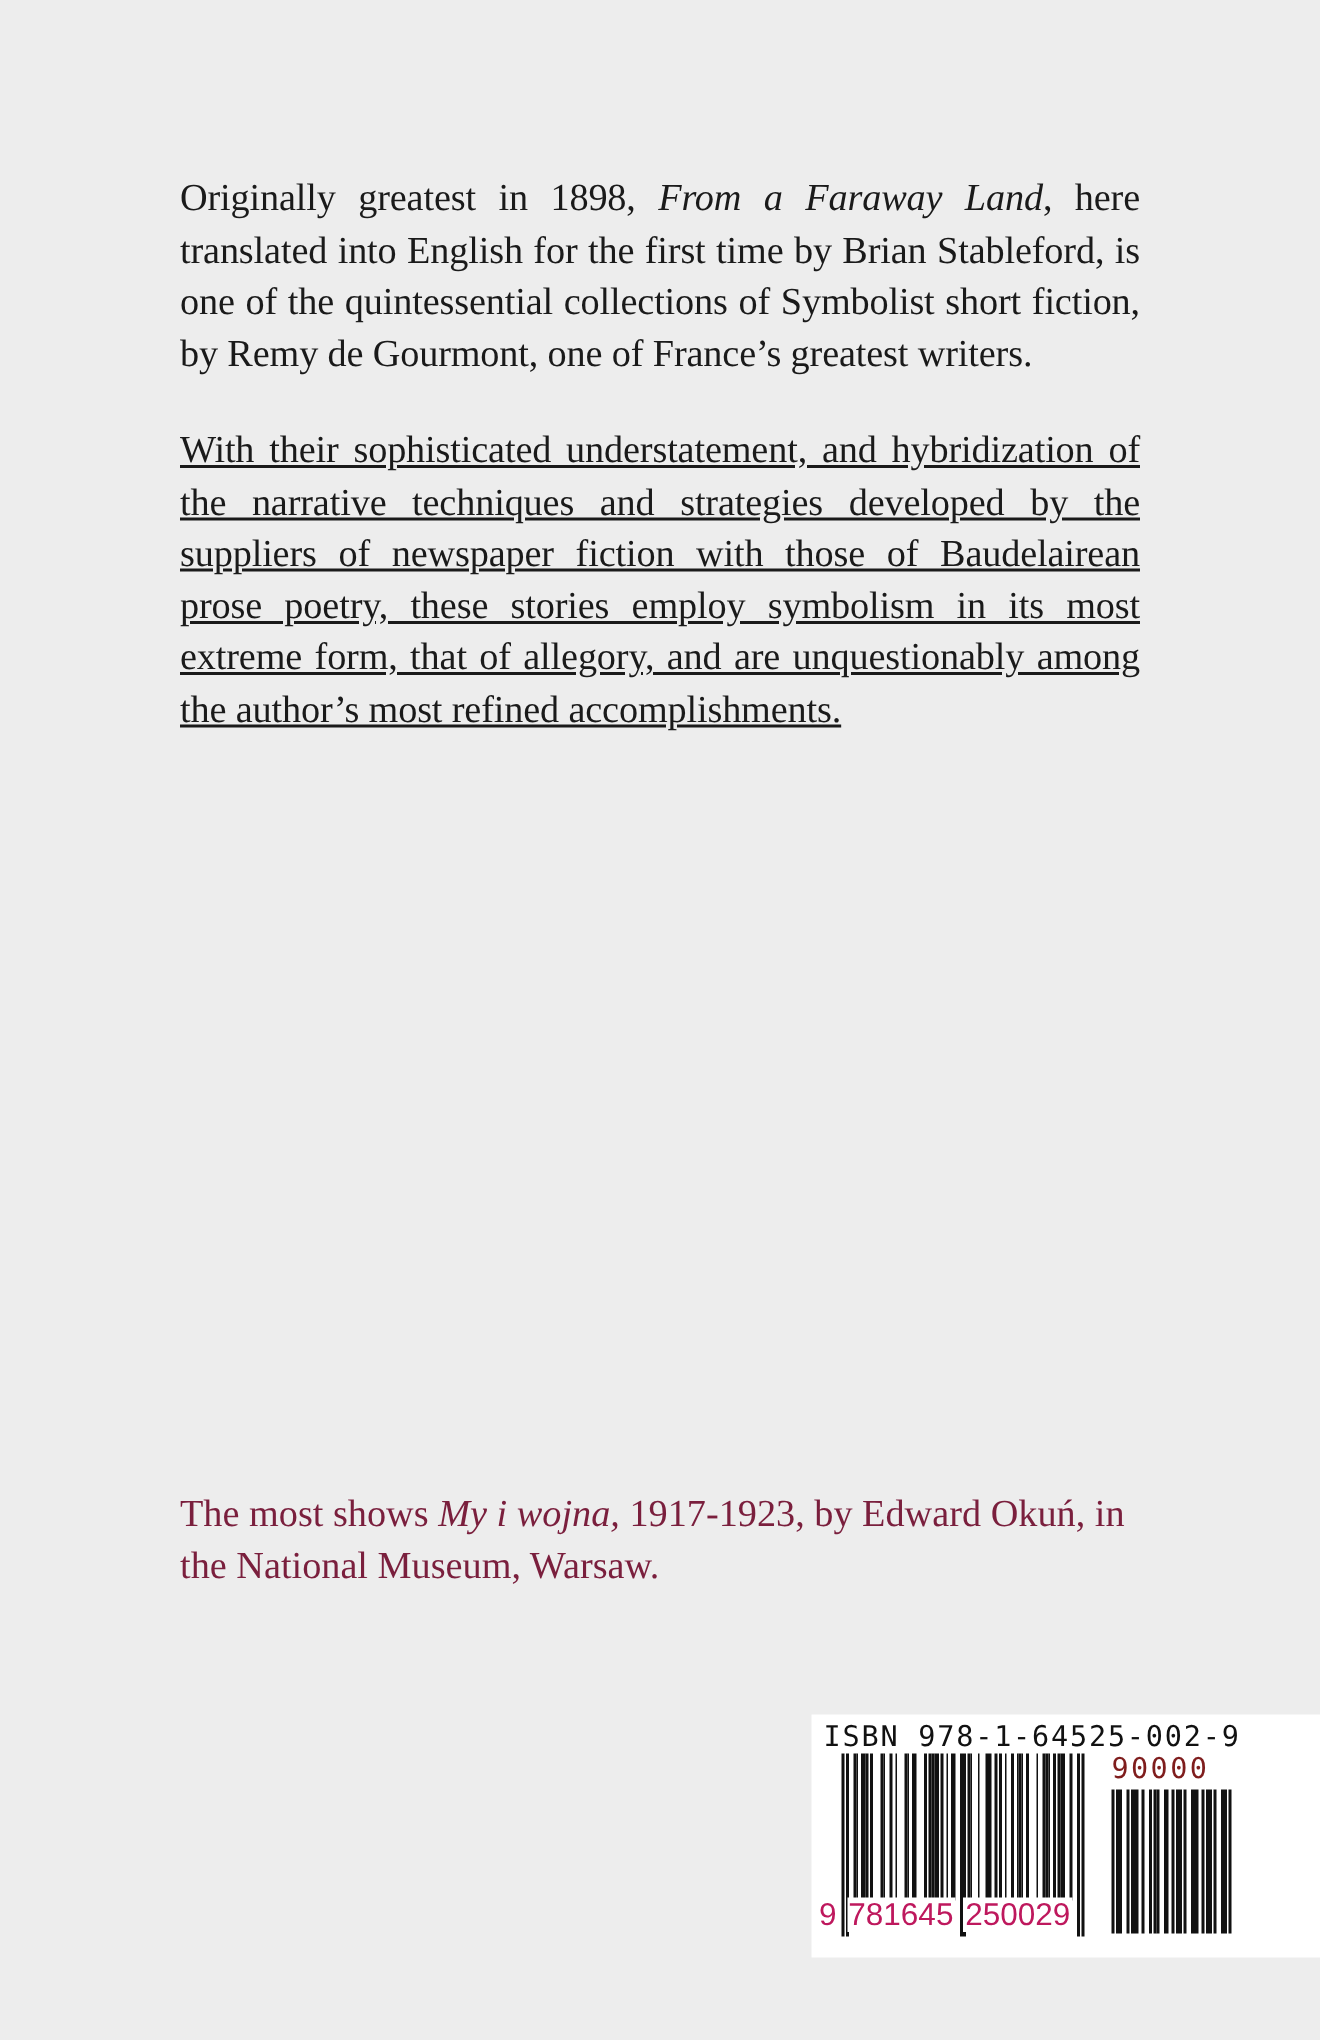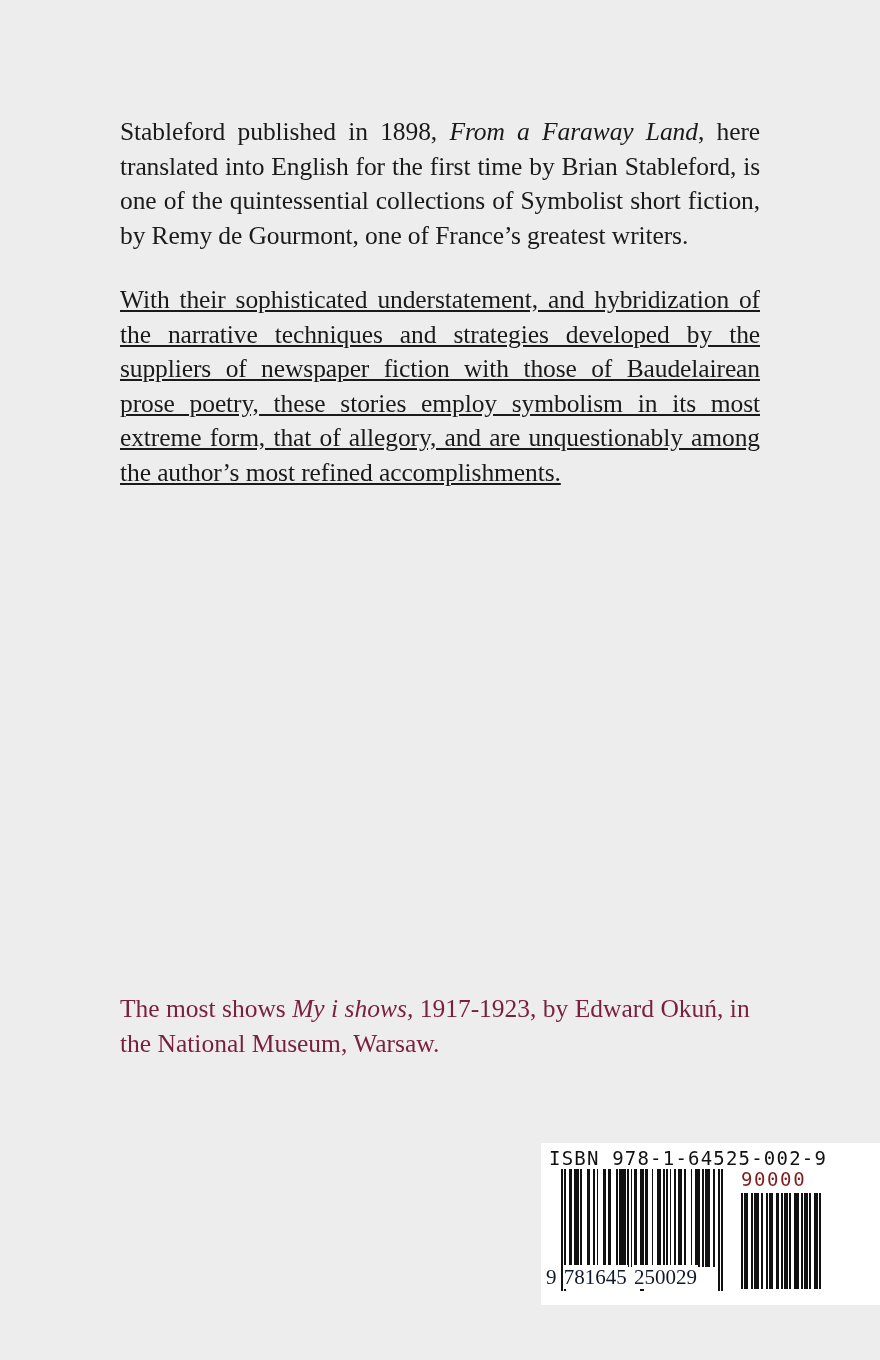--- a/index.html
+++ b/index.html
@@ -67,37 +67,37 @@
   }
   #bars-addon {
     position: absolute;
     left: 200px; top: 50px;
     width: 80px; height: 96px;
   }
   .bar { position: absolute; top: 0; background: #111; }
   #ean-digits {
     position: absolute;
     left: 4px; top: 122px;
-    font-family: Liberation Serif, serif;
+    font-family: Liberation Sans, sans-serif;
     font-size: 21px;
-    color: #0f172a;
+    color: #be185d;
     white-space: nowrap;
     background: transparent;
     text-align: center;
   }
   #ean-digits span { background: #fff; padding: 0 1px; }
 </style>
 </head>
 <body>
 
-<p class="para" id="para1"><span>Stableford published in 1898, </span><em>From a Faraway Land</em><span>, here translated into English for the first time by Brian Stableford, is one of the quintessential collections of Symbolist short fiction, by Remy de Gourmont, one of France’s greatest writers.</span></p>
+<p class="para" id="para1"><span>Originally greatest in 1898, </span><em>From a Faraway Land</em><span>, here translated into English for the first time by Brian Stableford, is one of the quintessential collections of Symbolist short fiction, by Remy de Gourmont, one of France’s greatest writers.</span></p>
 
 <p class="para" id="para2">With their sophisticated understatement, and hybridization of the narrative techniques and strategies developed by the suppliers of newspaper fiction with those of Baudelairean prose poetry, these stories employ symbolism in its most extreme form, that of allegory, and are unquestionably among the author’s most refined accomplishments.</p>
 
-<p id="credit"><span>The most shows </span><em>My i shows,</em><span> 1917-1923, by Edward Okuń, in the National Museum, Warsaw.</span></p>
+<p id="credit"><span>The most shows </span><em>My i wojna,</em><span> 1917-1923, by Edward Okuń, in the National Museum, Warsaw.</span></p>
 
 <div id="barcode-box">
   <div id="isbn-label">ISBN 978-1-64525-002-9</div>
   <div id="price-label">90000</div>
   <div id="bars-main">
       <div class="bar" style="left: 0px; width: 1.62px; height: 122px;"></div>
       <div class="bar" style="left: 3.24px; width: 1.62px; height: 122px;"></div>
       <div class="bar" style="left: 8.1px; width: 1.62px; height: 98px;"></div>
       <div class="bar" style="left: 9.72px; width: 1.62px; height: 98px;"></div>
       <div class="bar" style="left: 12.96px; width: 1.62px; height: 98px;"></div>

